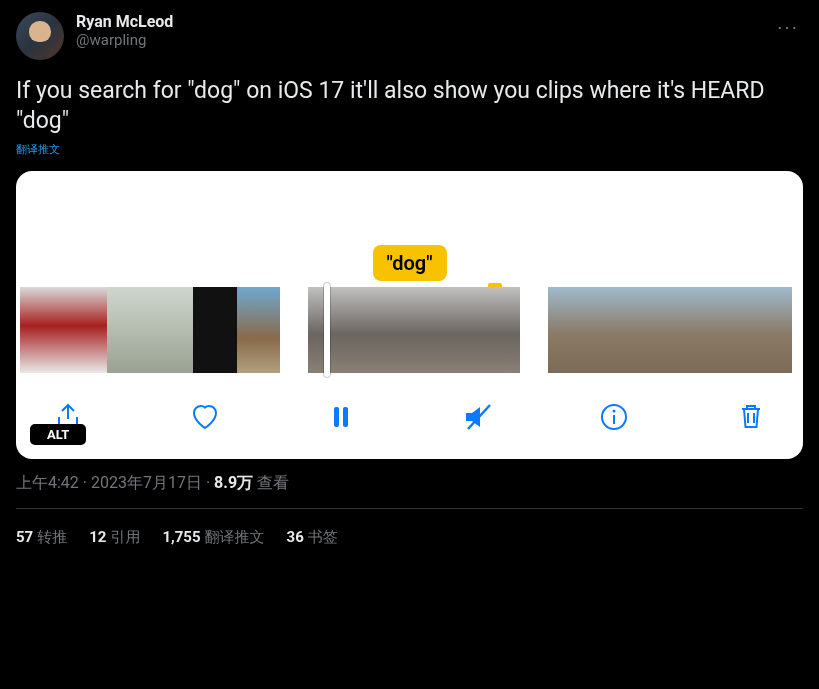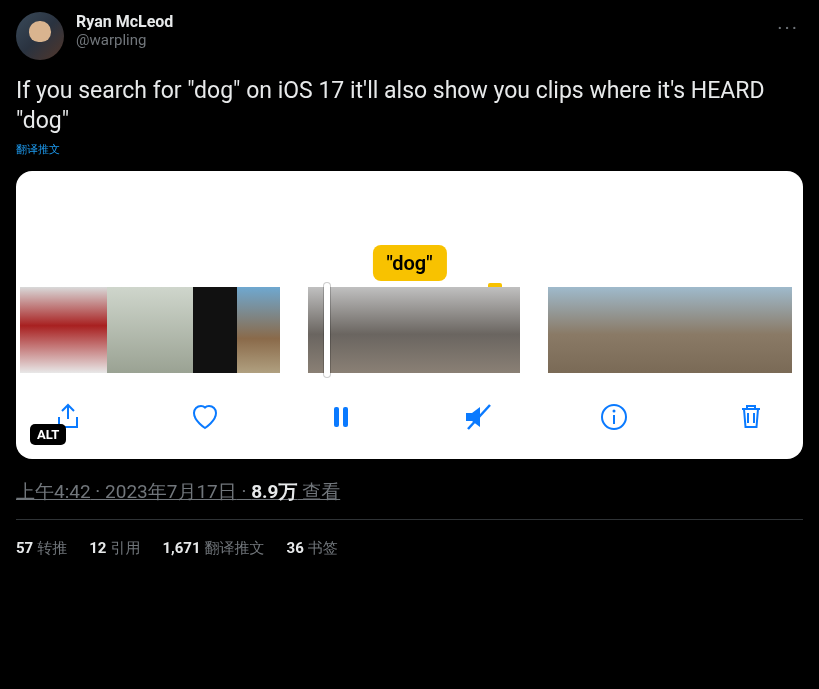--- a/index.html
+++ b/index.html
@@ -149,28 +149,27 @@
   }
   .tb-btn svg { width: 32px; height: 32px; stroke: #0a7aff; fill: none; stroke-width: 2; }
   .alt-badge {
     position: absolute;
     left: 14px;
     bottom: 14px;
     background: #000;
     color: #fff;
     font-weight: 700;
     font-size: 13px;
-    padding: 3px 7px;
+    padding: 3px 17px;
     border-radius: 5px;
   }
   .meta-row {
-    margin-top: 20px;
+    margin-top: 14px;
     color: #71767b;
-    font-size: 19px;
-    text-decoration: underline;
+    font-size: 16px;
   }
   .meta-row .views-count { color: #e7e9ea; font-weight: 700; }
   .divider {
     border: none;
     border-top: 1px solid #2f3336;
     margin: 14px 0 12px 0;
   }
   .stats-row {
     display: flex;
     gap: 22px;
@@ -271,17 +270,17 @@
 
   <div class="meta-row">
     <span>上午4:42</span><span> · </span><span>2023年7月17日</span><span> · </span><span class="views-count">8.9万</span><span> 查看</span>
   </div>
 
   <hr class="divider">
 
   <div class="stats-row">
     <span class="stat"><span class="count">57</span><span>转推</span></span>
     <span class="stat"><span class="count">12</span><span>引用</span></span>
-    <span class="stat"><span class="count">1,671</span><span>翻译推文</span></span>
+    <span class="stat"><span class="count">1,755</span><span>翻译推文</span></span>
     <span class="stat"><span class="count">36</span><span>书签</span></span>
   </div>
 
 </div>
 
 </body></html>

